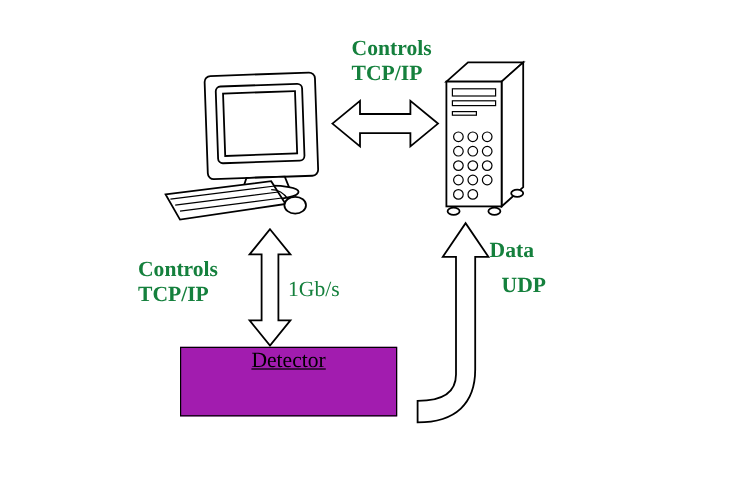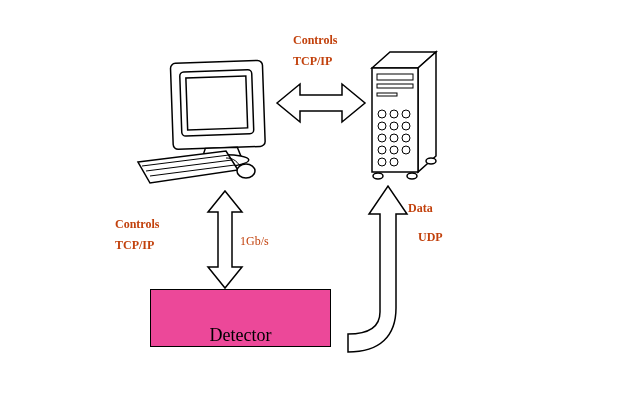--- a/index.html
+++ b/index.html
@@ -8,38 +8,39 @@
     width: 619px;
     height: 401px;
     background: #ffffff;
     overflow: hidden;
     font-family: "Liberation Serif", serif;
     color: #000;
   }
   #diagram-svg { position: absolute; left: 0; top: 0; }
   .label {
     position: absolute;
-    font-size: 12px;
+    font-size: 18px;
     line-height: 21px;
     white-space: nowrap;
-    color: #c2410c;
+    color: #15803d;
   }
   .bold { font-weight: bold; }
   .detector-box {
     position: absolute;
     left: 150px;
     top: 289px;
     width: 179px;
     height: 56px;
     border: 1.5px solid #000;
-    background: #ec4899;
+    background: #a21caf;
     display: flex;
-    align-items: flex-end;
+    align-items: flex-start;
     justify-content: center;
     font-size: 18px;
+    text-decoration: underline;
   }
   .shape { fill: #ffffff; stroke: #000000; stroke-width: 1.5; }
   .thin  { fill: none; stroke: #000000; stroke-width: 1; }
 </style>
 </head>
 <body>
 
 <div id="canvas">
 
   <svg id="diagram-svg" width="619" height="401" viewBox="0 0 619 401">

